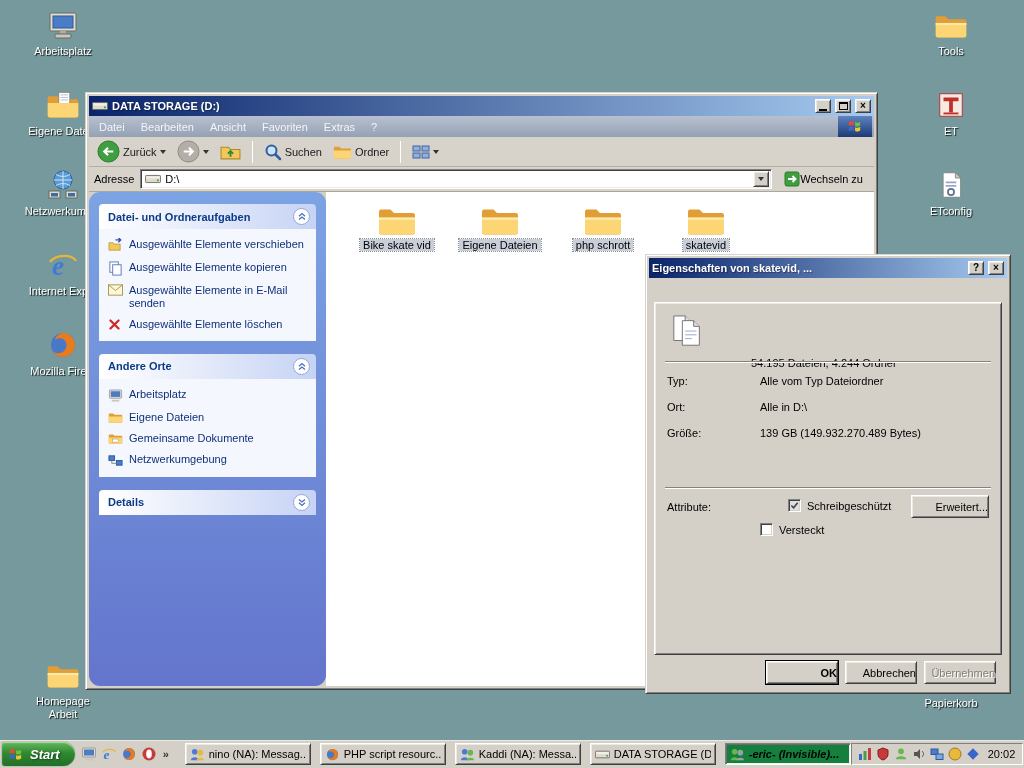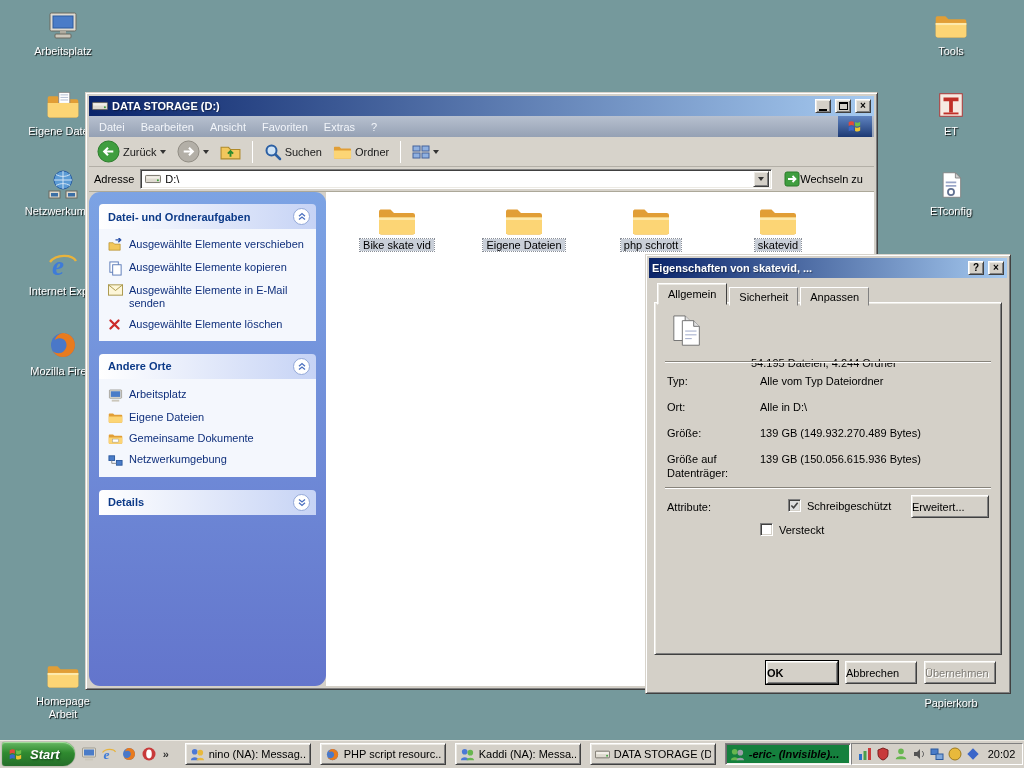--- a/index.html
+++ b/index.html
@@ -38,37 +38,37 @@
 .combobtn{width:16px;height:16px;display:flex;align-items:center;justify-content:center;}
 .gobtn{display:flex;align-items:center;padding:2px 6px;}
 .ewbody{flex:1;display:flex;overflow:hidden;}
 .taskpane{width:237px;background:linear-gradient(to bottom,#7CA3E4,#6375CC);padding:12px 10px;overflow:hidden;border-radius:11px;}
 .tpsec{margin-bottom:13px;}
 .tphead{height:25px;background:linear-gradient(to right,#FFFFFF,#C6D3F5);border-radius:4px 4px 0 0;display:flex;align-items:center;justify-content:space-between;padding:0 6px 0 9px;color:#0C3A88;font-weight:bold;cursor:pointer;}
 .tpchev{width:17px;height:17px;border-radius:50%;background:#fff;border:1px solid #93A8D8;display:flex;align-items:center;justify-content:center;}
 .tpbody{background:#F4F7FD;padding:9px 9px;display:flex;flex-direction:column;gap:8px;}
 .tpitem{display:flex;align-items:flex-start;gap:6px;color:#10307C;line-height:1.2;cursor:pointer;}
 .tpitem .ii{flex:0 0 15px;}
-.filearea{flex:1;background:#fff;padding:12px 0 0 28px;display:flex;align-items:flex-start;gap:41px;}
+.filearea{flex:1;background:#fff;padding:12px 0 0 28px;display:flex;align-items:flex-start;gap:17px;}
 .fitem{width:86px;display:flex;flex-direction:column;align-items:center;cursor:pointer;}
 .flabel{margin-top:2px;background:#C9CFD8;outline:1px dotted #8A8F98;padding:0 3px;white-space:nowrap;}
 
 
 .dialog{left:645px;top:254px;width:366px;height:440px;z-index:30;}
 .tabs{display:flex;align-items:flex-end;height:22px;margin:4px 8px 0;position:relative;z-index:3;}
 .tab{padding:3px 9px 2px;background:#D4D0C8;border:1px solid;border-color:#FFFFFF #808080 transparent #FFFFFF;margin-right:2px;position:relative;top:2px;cursor:pointer;}
 .tab.active{top:1px;padding:4px 10px 4px;border-color:#FFFFFF #404040 transparent #FFFFFF;box-shadow:inset 1px 1px 0 #ECEAE4,inset -2px 0 0 #80808000;z-index:4;}
 .tabpanel{position:absolute;left:8px;right:8px;top:47px;height:353px;background:#D4D0C8;border:1px solid;border-color:#FFFFFF #404040 #404040 #FFFFFF;box-shadow:inset 1px 1px 0 #ECEAE4,inset -1px -1px 0 #808080;}
 .drow{position:absolute;left:12px;right:14px;display:flex;}
 .dlab{width:93px;flex:0 0 93px;line-height:1.25;}
 .dval{flex:1;line-height:1.25;}
 .cb{width:13px;height:13px;background:#fff;border:1px solid;border-color:#808080 #fff #fff #808080;box-shadow:inset 1px 1px 0 #404040,inset -1px -1px 0 #D4D0C8;display:inline-flex;align-items:center;justify-content:center;flex:0 0 13px;}
 .cb.mixed{background:#DEDEDE;}
 .cbrow{position:absolute;display:flex;align-items:center;gap:6px;cursor:pointer;}
-.pbtn{min-width:72px;height:23px;display:flex;align-items:center;justify-content:flex-start;cursor:pointer;}
+.pbtn{min-width:72px;height:23px;display:flex;align-items:center;justify-content:flex-end;cursor:pointer;}
 .pbtn.default{outline:1px solid #000;font-weight:bold;}
 .pbtn.disabled{color:#7F7C76;text-shadow:1px 1px 0 #fff;}
 .dlgbtns{position:absolute;right:14px;bottom:9px;display:flex;gap:7px;}
 
 
 .taskbar{position:absolute;left:0;bottom:0;width:1024px;height:28px;background:#D4D0C8;box-shadow:inset 0 1px 0 #ECE9E2;z-index:50;display:flex;align-items:center;padding:0 2px;}
 .startbtn{height:24px;padding:0 15px 0 6px;border-radius:3px 12px 12px 3px;background:linear-gradient(to bottom,#67B863,#2F8A2F 45%,#256E2A);display:flex;align-items:center;gap:5px;color:#fff;font-weight:bold;font-size:13px;font-style:italic;text-shadow:1px 1px 2px #14401A;box-shadow:inset 0 1px 1px #A9E0A2,0 0 1px #1A4A1A;cursor:pointer;}
 .ql{display:flex;align-items:center;gap:4px;padding:0 6px;}
 .ql .qli{cursor:pointer;}
 .ovf{color:#333;font-weight:bold;cursor:pointer;padding:0 2px;}
@@ -479,25 +479,20 @@
   <div class="titlebar">
     <span class="t">Eigenschaften von skatevid, ...</span>
     <span class="capbtn btn">
         <span>?</span>
       </span>
     <span class="capbtn btn">
         <span>×</span>
       </span>
   </div>
 
-  <div class="tabs">
-    <span class="tab active">Allgemein</span>
-    <span class="tab">Sicherheit</span>
-    <span class="tab">Anpassen</span>
-  </div>
 
   <div class="tabpanel">
     <span style="position:absolute;left:16px;top:12px;">
       <svg width="34" height="34" viewBox="0 0 36 36">
           <g>
             <path d="M3 1 H15 L21 7 V27 H3 Z" fill="#fff" stroke="#707070"></path>
             <path d="M15 1 V7 H21" fill="#E0E0E0" stroke="#707070"></path>
           </g>
           <g>
             <path d="M12 6 H24 L30 12 V32 H12 Z" fill="#fff" stroke="#707070"></path>
@@ -515,24 +510,20 @@
       <span class="dval">Alle vom Typ Dateiordner</span>
     </div>
     <div class="drow" style="top:98px;">
       <span class="dlab">Ort:</span>
       <span class="dval">Alle in D:\</span>
     </div>
     <div class="drow" style="top:124px;">
       <span class="dlab">Größe:</span>
       <span class="dval">139 GB (149.932.270.489 Bytes)</span>
     </div>
-    <div class="drow" style="top:150px;">
-      <span class="dlab">Größe auf Datenträger:</span>
-      <span class="dval">139 GB (150.056.615.936 Bytes)</span>
-    </div>
 
     <div class="etch" style="position:absolute;left:10px;right:10px;top:184px;"></div>
 
     <span style="position:absolute;left:12px;top:198px;">Attribute:</span>
     <div class="cbrow" style="left:105px;top:196px;padding-left:28px;">
       <span class="cb mixed">
           <svg width="9" height="9" viewBox="0 0 10 10">
             <path d="M1.5 5 L4 7.5 L8.5 2" stroke="#444" stroke-width="1.8" fill="none"></path>
           </svg>
         </span>

